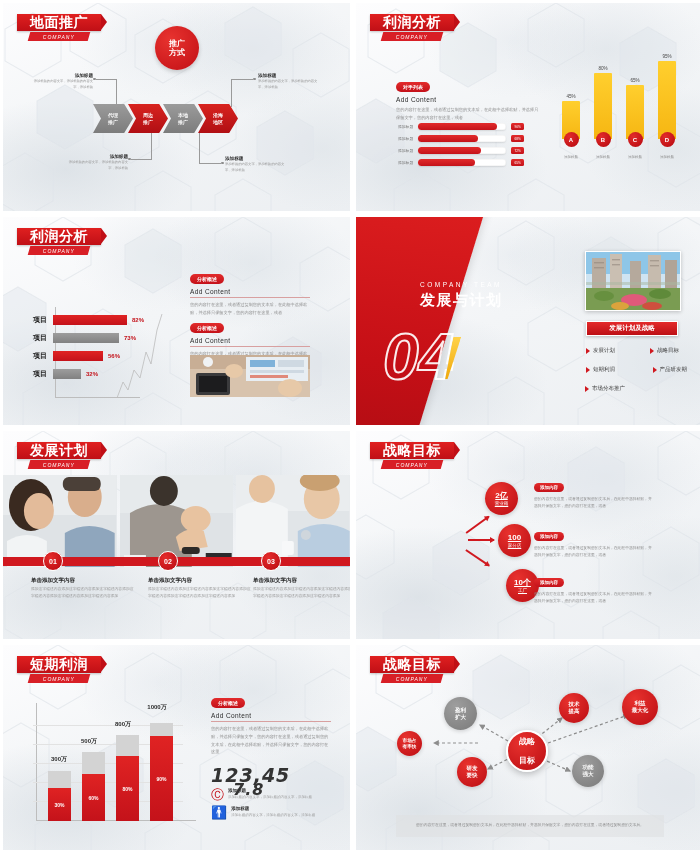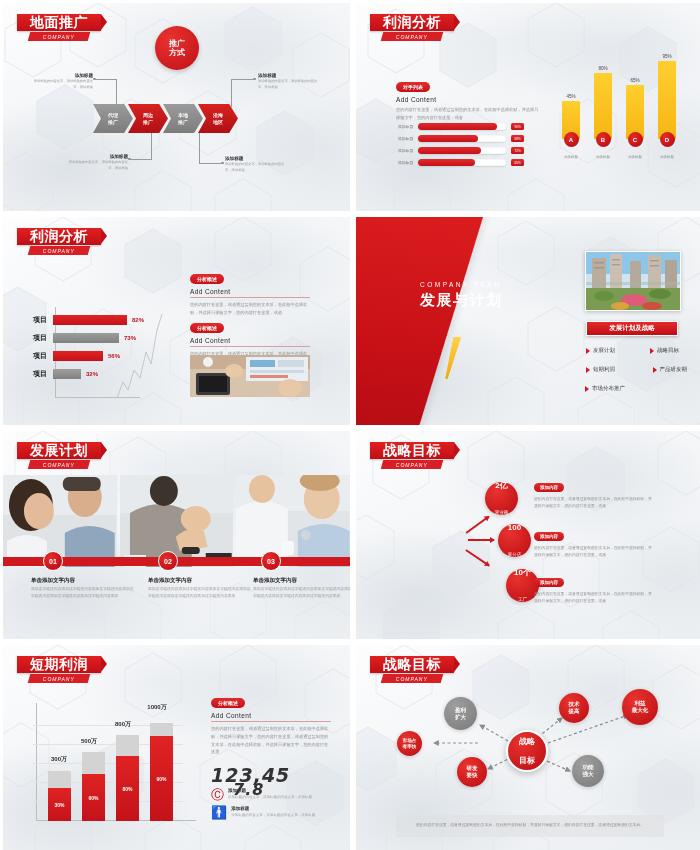--- a/index.html
+++ b/index.html
@@ -162,22 +162,23 @@
   
   .big-circle {
     position:absolute; left:46px; top:78px; width:62px; height:62px; border-radius:50%;
     background: radial-gradient(circle at 35% 28%,#e8322e,#bb0d13);
     color:#fff; display:flex; flex-direction:column; align-items:center; justify-content:center;
     font-size:9px; font-weight:bold; line-height:1.25; box-shadow:0 2px 5px rgba(0,0,0,.2);
   }
   .sm-circle {
     position:absolute; width:33px; height:33px; border-radius:50%;
     background: radial-gradient(circle at 35% 28%,#e8322e,#bb0d13);
-    color:#fff; display:flex; flex-direction:column; align-items:center; justify-content:space-between;
+    color:#fff; display:flex; flex-direction:column; align-items:center; justify-content:center;
     box-shadow:0 1px 4px rgba(0,0,0,.2);
+    text-decoration:underline;
   }
   .sm-circle .v { font-size:8px; font-weight:bold; line-height:1; }
   .sm-circle .u { font-size:4.5px; margin-top:1px; }
   .tag6 { position:absolute; }
   .tag6 .t { display:inline-block; background:linear-gradient(180deg,#e22b2b,#c4121a);
      color:#fff; font-size:4.5px; font-weight:bold; padding:2px 6px; border-radius:7px; }
   .tag6 .b { font-size:3.8px; color:#8d8d8d; line-height:1.85; margin-top:3px; width:120px; }
   .arrow6 { position:absolute; height:1.5px; background:#d0181f; transform-origin: left center; }
   .arrow6::after { content:""; position:absolute; right:-1px; top:-2.2px;
      border-left:5px solid #d0181f; border-top:3px solid transparent; border-bottom:3px solid transparent; }
@@ -513,20 +514,21 @@
         <polygon points="290,110 318,126 318,158 290,174 262,158 262,126" fill="#e0e5eb"></polygon>
       </g>
     </svg>
 
     <div class="cover-band"></div>
 
     <div class="cover-txt">
       <div class="en">COMPANY TEAM</div>
       <div class="cn">发展与计划</div>
     </div>
+    <div class="cover-num">04</div>
     <div style="position:absolute;left:92px;top:120px;z-index:4;width:8px;height:42px;
                 background:linear-gradient(180deg,#ffd24a,#f0a90c);transform:skewX(-14deg);
                 clip-path:polygon(0 0,100% 0,60% 100%,30% 100%);"></div>
 
     <div class="cover-photo">
       <svg viewBox="0 0 96 60" width="96" height="60">
         <rect width="96" height="60" fill="#cfe4f2"></rect>
         <rect y="0" width="96" height="22" fill="#8ec6e8"></rect>
         <rect x="6" y="6" width="14" height="30" fill="#b9ada0"></rect>
         <rect x="24" y="2" width="12" height="34" fill="#cabfb2"></rect>

